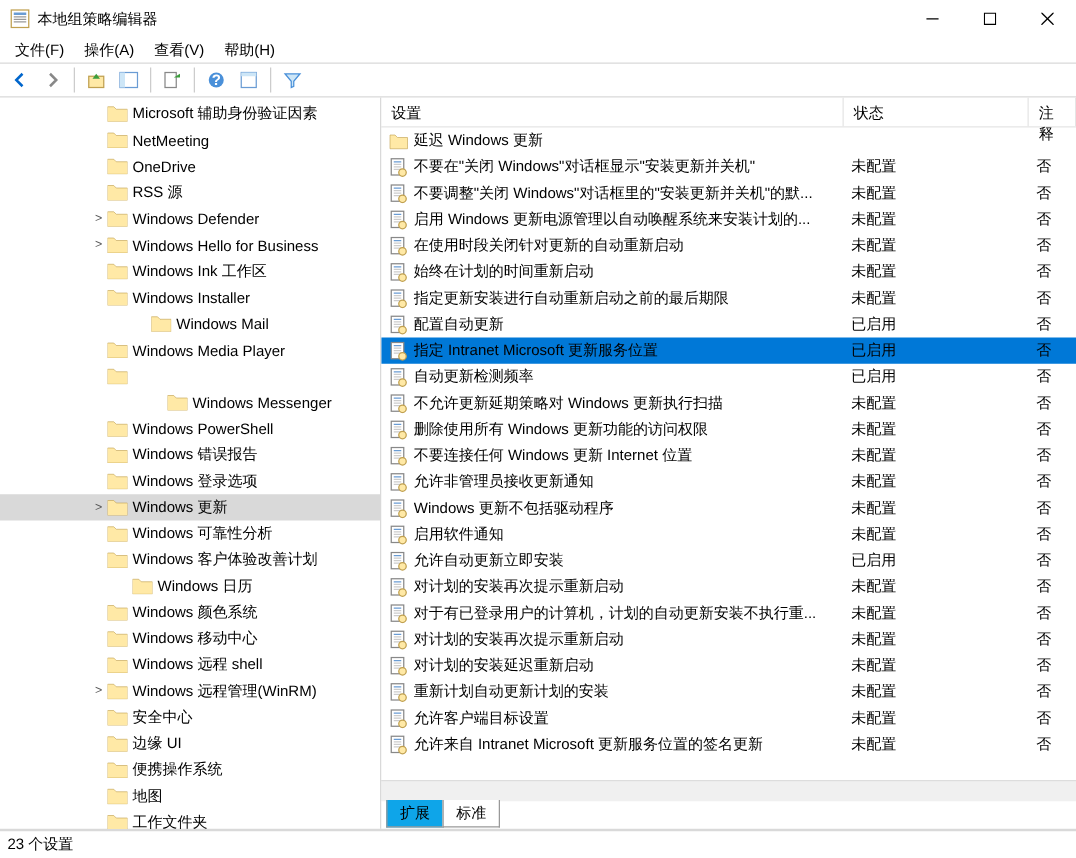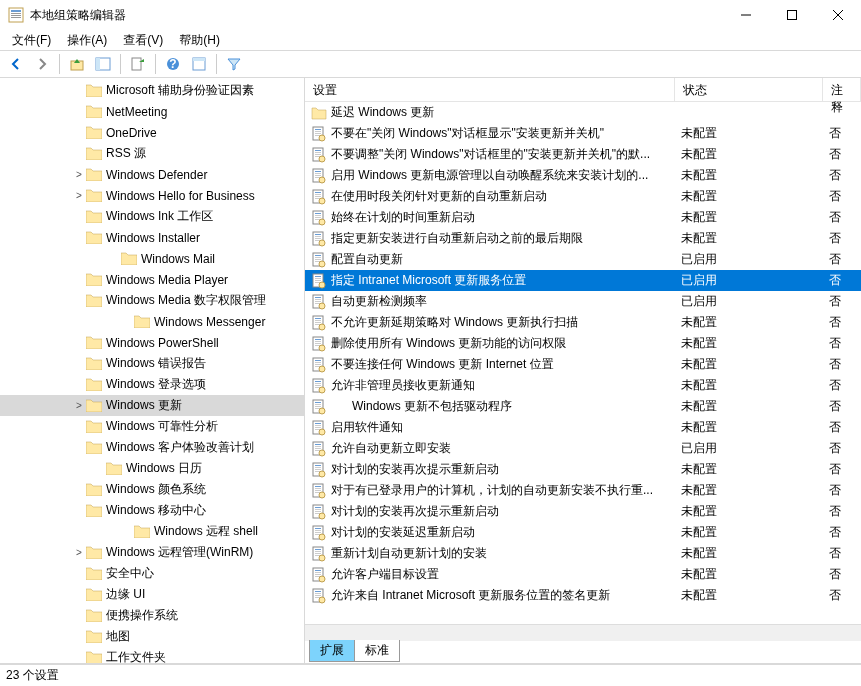--- a/index.html
+++ b/index.html
@@ -27,32 +27,32 @@
 
 .list-pane { flex: 1; display: flex; flex-direction: column; min-width: 0; }
 .list-header { height: 24px; display: flex; border-bottom: 1px solid #e5e5e5; }
 .list-header .col { padding: 4px 8px; border-right: 1px solid #e5e5e5; }
 .col-setting { flex: 1; min-width: 0; }
 .col-state { width: 148px; }
 .col-comment { width: 38px; text-align: left; }
 
 .list-body { flex: 1; overflow: auto; position: relative; }
 .list-row { display: flex; height: 21px; align-items: center; cursor: default; }
-.list-row.selected { background: #0078d7; color: #ffffff; }
+.list-row.selected { background: #0078d7; color: #000000; }
 .list-row .cell { padding: 0 6px; white-space: nowrap; overflow: hidden; text-overflow: ellipsis; }
 .list-row .cell-setting { flex: 1; display: flex; align-items: center; min-width: 0; }
 .list-row .cell-state { width: 148px; }
 .list-row .cell-comment { width: 38px; }
 .list-row .row-icon { width: 16px; height: 16px; margin-right: 4px; flex-shrink: 0; }
 
 .scroll-h { height: 17px; background: #f0f0f0; border-top: 1px solid #ddd; }
 
 .tabs { height: 22px; display: flex; padding-left: 4px; align-items: flex-start; }
 .tab { border: 1px solid #999; border-top: none; padding: 2px 10px; background: #fff; position: relative; top: -1px; margin-right: -1px; font-size: 12px; }
-.tab.inactive { background: #7dd3fc; }
+.tab.inactive { background: #0ea5e9; }
 
 .statusbar { height: 22px; border-top: 1px solid #d9d9d9; padding: 2px 6px; display: flex; align-items: center; }
 
 
 .tree-scroll::-webkit-scrollbar, .list-body::-webkit-scrollbar { width: 17px; height: 17px; }
 .tree-scroll::-webkit-scrollbar-track, .list-body::-webkit-scrollbar-track { background: #f0f0f0; }
 .tree-scroll::-webkit-scrollbar-thumb, .list-body::-webkit-scrollbar-thumb { background: #c2c2c2; }
 </style>
 </head>
 <body>
@@ -214,21 +214,20 @@
           <svg class="folder" viewBox="0 0 16 13">
             <path d="M0 2 L0 13 L16 13 L16 3 L7 3 L5 1 L0 1 Z" fill="#ffe9a6" stroke="#c0a050" stroke-width="0.5"></path>
           </svg>
           <span>Windows Media Player</span>
         </div>
         <div class="tree-item" style="padding-left: 72px;">
           <span class="expander"></span>
           <svg class="folder" viewBox="0 0 16 13">
             <path d="M0 2 L0 13 L16 13 L16 3 L7 3 L5 1 L0 1 Z" fill="#ffe9a6" stroke="#c0a050" stroke-width="0.5"></path>
           </svg>
-          <span>Windows Media 数字权限管理</span>
         </div>
         <div class="tree-item" style="padding-left: 72px; margin-left: 48px;">
           <span class="expander"></span>
           <svg class="folder" viewBox="0 0 16 13">
             <path d="M0 2 L0 13 L16 13 L16 3 L7 3 L5 1 L0 1 Z" fill="#ffe9a6" stroke="#c0a050" stroke-width="0.5"></path>
           </svg>
           <span>Windows Messenger</span>
         </div>
         <div class="tree-item" style="padding-left: 72px;">
           <span class="expander"></span>
@@ -286,21 +285,21 @@
           </svg>
           <span>Windows 颜色系统</span>
         </div>
         <div class="tree-item" style="padding-left: 72px;">
           <span class="expander"></span>
           <svg class="folder" viewBox="0 0 16 13">
             <path d="M0 2 L0 13 L16 13 L16 3 L7 3 L5 1 L0 1 Z" fill="#ffe9a6" stroke="#c0a050" stroke-width="0.5"></path>
           </svg>
           <span>Windows 移动中心</span>
         </div>
-        <div class="tree-item" style="padding-left: 72px; margin-left: 48px;">
+        <div class="tree-item" style="padding-left: 72px;">
           <span class="expander"></span>
           <svg class="folder" viewBox="0 0 16 13">
             <path d="M0 2 L0 13 L16 13 L16 3 L7 3 L5 1 L0 1 Z" fill="#ffe9a6" stroke="#c0a050" stroke-width="0.5"></path>
           </svg>
           <span>Windows 远程 shell</span>
         </div>
         <div class="tree-item" style="padding-left: 72px;">
           <span class="expander">&gt;</span>
           <svg class="folder" viewBox="0 0 16 13">
             <path d="M0 2 L0 13 L16 13 L16 3 L7 3 L5 1 L0 1 Z" fill="#ffe9a6" stroke="#c0a050" stroke-width="0.5"></path>
@@ -559,21 +558,21 @@
         <div class="list-row">
           <div class="cell cell-setting">
             <svg class="row-icon" viewBox="0 0 16 16">
               <rect x="2" y="1" width="10" height="13" fill="#fff" stroke="#888"></rect>
               <rect x="4" y="3" width="6" height="1" fill="#6a9cd4"></rect>
               <rect x="4" y="5" width="6" height="1" fill="#ccc"></rect>
               <rect x="4" y="7" width="6" height="1" fill="#ccc"></rect>
               <rect x="4" y="9" width="6" height="1" fill="#ccc"></rect>
               <circle cx="11" cy="12" r="3" fill="#ffe9a6" stroke="#c0a050"></circle>
             </svg>
-            <span style="overflow: hidden; text-overflow: ellipsis; margin-left: 21px;">Windows 更新不包括驱动程序</span>
+            <span style="overflow: hidden; text-overflow: ellipsis;">Windows 更新不包括驱动程序</span>
           </div>
           <div class="cell cell-state">未配置</div>
           <div class="cell cell-comment">否</div>
         </div>
         <div class="list-row">
           <div class="cell cell-setting">
             <svg class="row-icon" viewBox="0 0 16 16">
               <rect x="2" y="1" width="10" height="13" fill="#fff" stroke="#888"></rect>
               <rect x="4" y="3" width="6" height="1" fill="#6a9cd4"></rect>
               <rect x="4" y="5" width="6" height="1" fill="#ccc"></rect>

